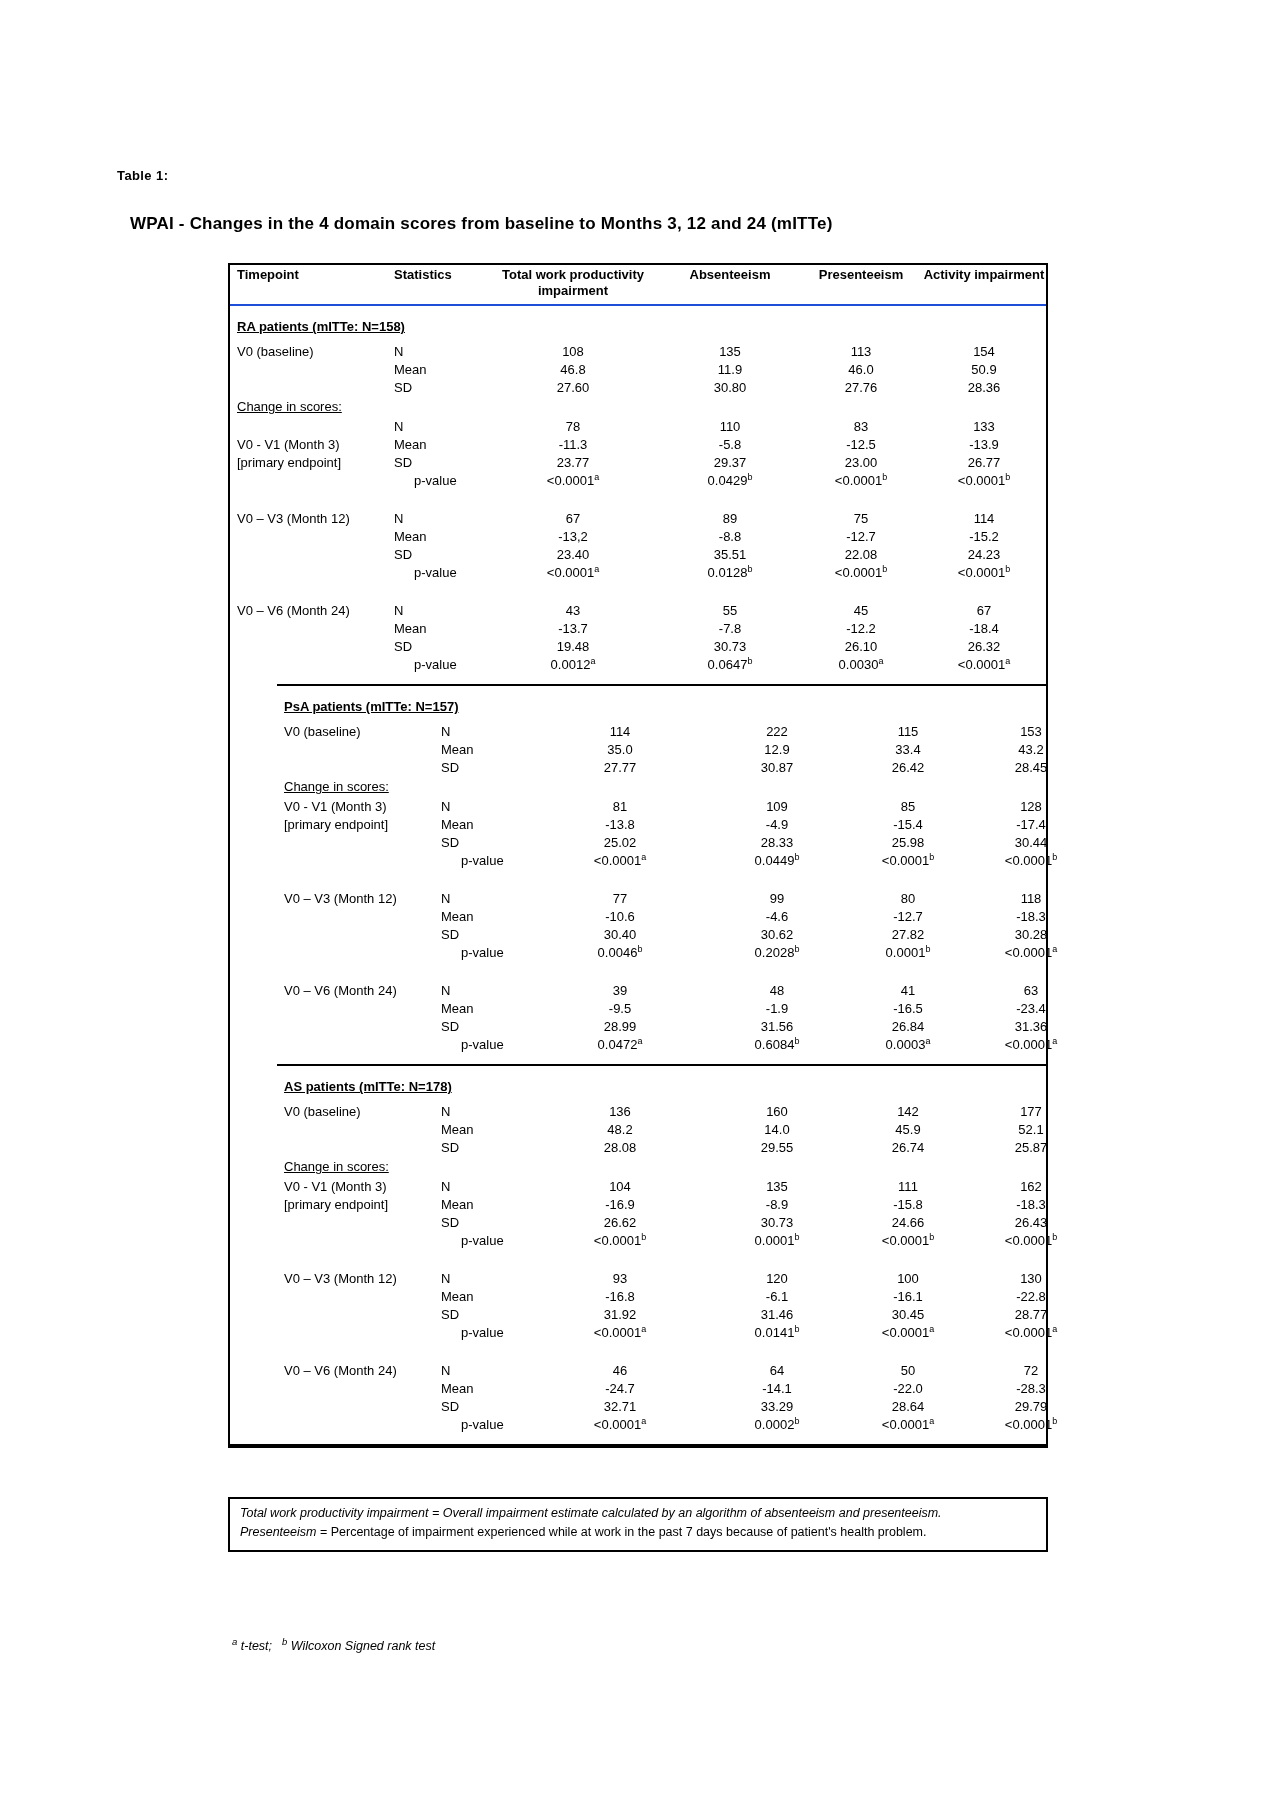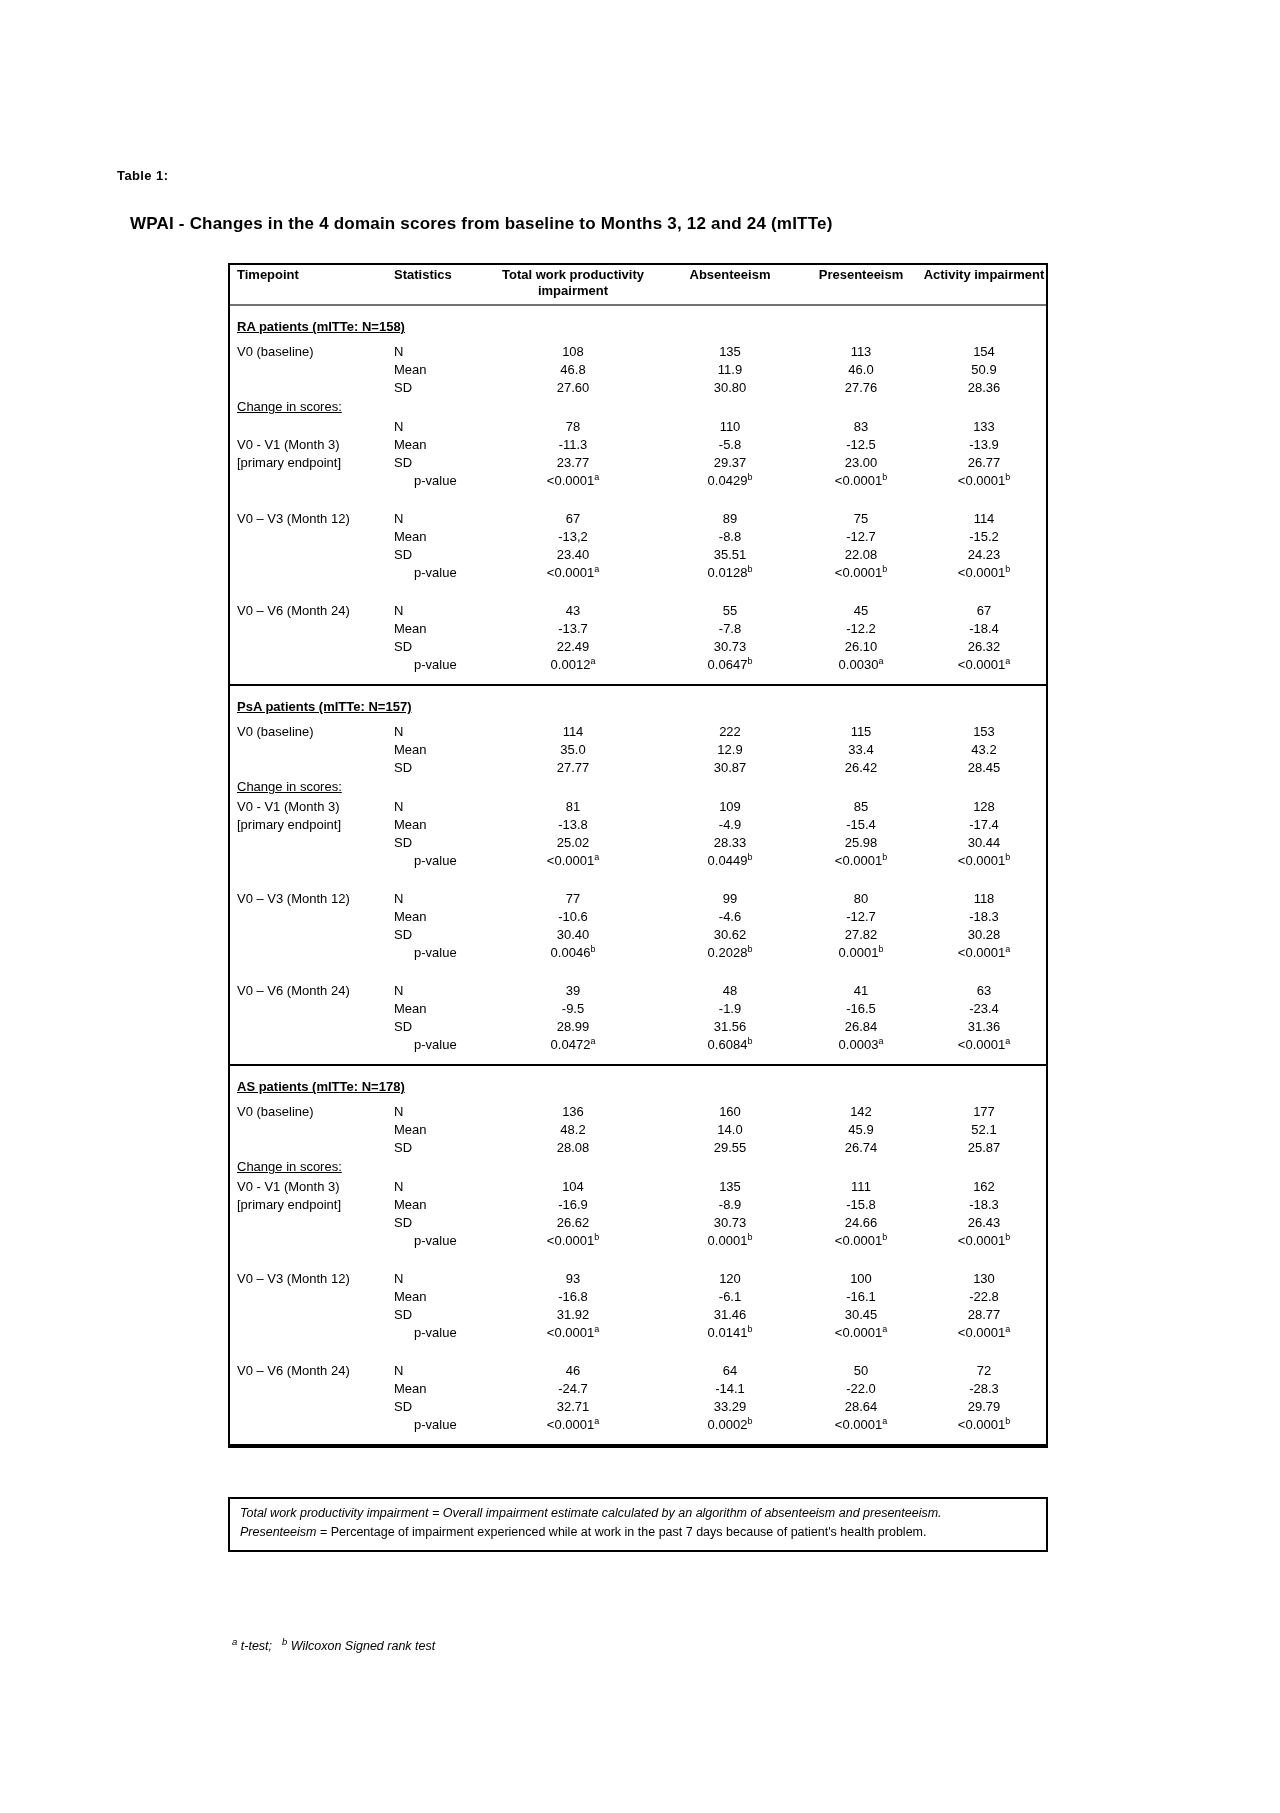--- a/index.html
+++ b/index.html
@@ -19,30 +19,30 @@
     position:absolute;left:228px;top:263px;width:820px;box-sizing:border-box;
     border:2px solid #000;border-bottom-width:4px;
     font-size:13px;
   }
   .grid-row{
     display:grid;
     grid-template-columns:164px 92px 174px 140px 122px 124px;
     align-items:start;
   }
   .thead{
-    border-bottom:2px solid #737373;
+    border-bottom:2px solid #1d4ed8;
     font-weight:bold;
     padding:2px 1px 3px 0;
     min-height:34px;
   }
   .thead .hc{text-align:center;line-height:16px;}
   .thead .hc.tp-h{text-align:left;padding-left:7px;}
   .thead .hc.stat-h{text-align:left;}
   .section{padding-bottom:10px;}
-  .section + .section{border-top:2px solid #000;}
+  .section + .section{border-top:2px solid #000;margin-left:47px;}
   .section-title{
     margin:13px 0 9px 7px;
     font-weight:bold;text-decoration:underline;
   }
   .block{margin-top:0;}
   .block + .block{margin-top:20px;}
   .change-label{
     margin:2px 0 2px 7px;
     text-decoration:underline;
   }
@@ -196,21 +196,21 @@
             <div class="cell-tp"></div>
             <div class="cell-stat">Mean</div>
             <div class="cell-val">-13.7</div>
             <div class="cell-val">-7.8</div>
             <div class="cell-val">-12.2</div>
             <div class="cell-val">-18.4</div>
           </div>
           <div class="grid-row row">
             <div class="cell-tp"></div>
             <div class="cell-stat">SD</div>
-            <div class="cell-val">22.49</div>
+            <div class="cell-val">19.48</div>
             <div class="cell-val">30.73</div>
             <div class="cell-val">26.10</div>
             <div class="cell-val">26.32</div>
           </div>
           <div class="grid-row row">
             <div class="cell-tp"></div>
             <div class="cell-stat pv">p-value</div>
             <div class="cell-val">0.0012<sup>a</sup></div>
             <div class="cell-val">0.0647<sup>b</sup></div>
             <div class="cell-val">0.0030<sup>a</sup></div>

